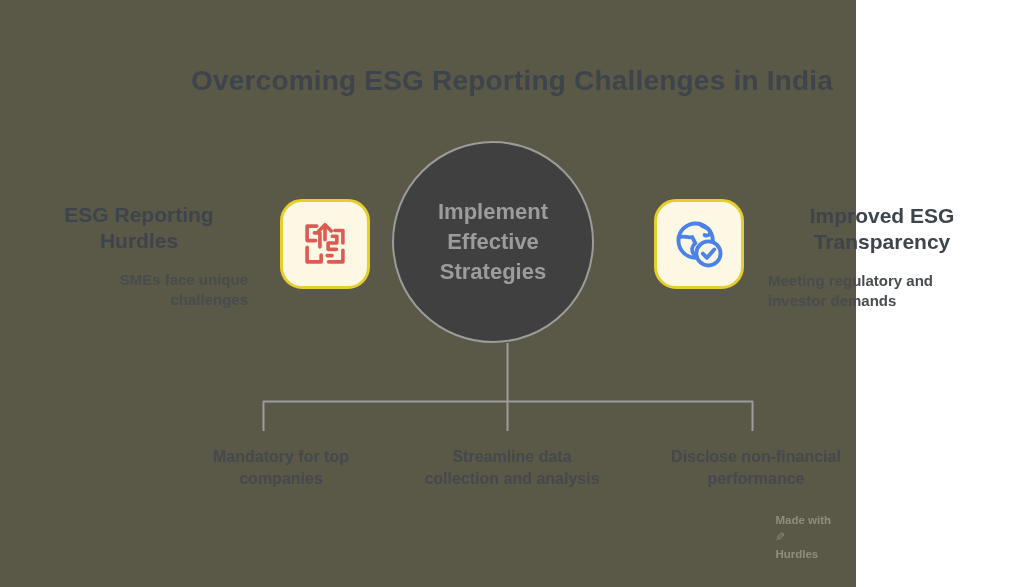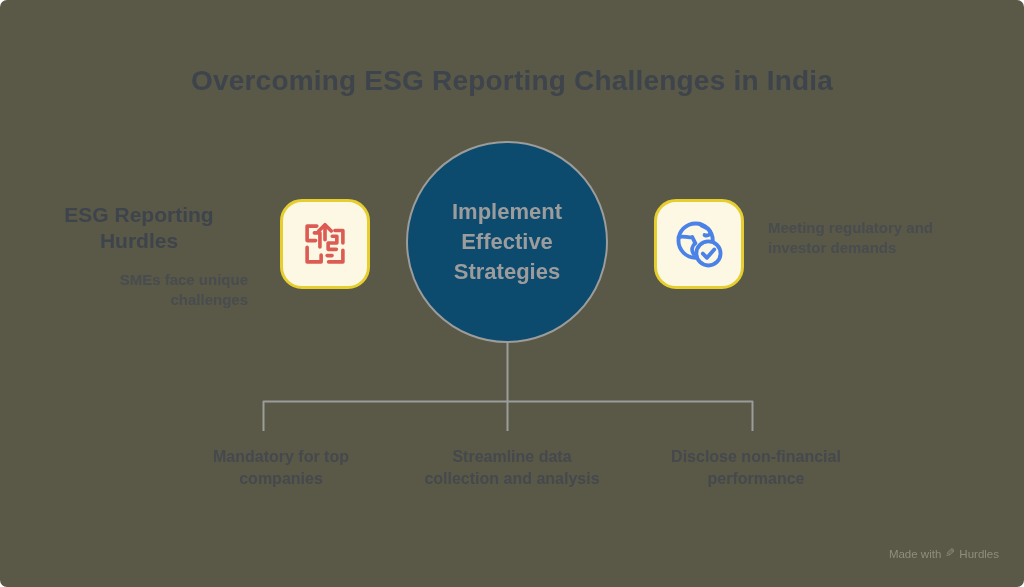--- a/index.html
+++ b/index.html
@@ -1,24 +1,23 @@
 <!DOCTYPE html>
 <html><head>
 <meta charset="utf-8">
 <style>
   * { margin: 0; padding: 0; box-sizing: border-box; }
   html, body { width: 1024px; height: 587px; overflow: hidden; }
   body { font-family: "Liberation Sans", "DejaVu Sans", sans-serif; }
 
   .canvas {
     position: relative;
-    width: 1024px;
+    width: 856px;
     height: 587px;
     background: #5a5847;
-    border-radius: 7px;
   }
 
   .pre { white-space: pre-line; }
 
   .title {
     position: absolute;
     top: 65px;
     left: 0;
     width: 1024px;
     text-align: center;
@@ -60,25 +59,25 @@
     justify-content: center;
   }
   .icon-card.left { top: 199px; left: 280px; }
   .icon-card.right { top: 199px; left: 654px; }
   .icon-card svg { width: 58px; height: 58px; display: block; }
 
   
   .center-circle {
     position: absolute;
     top: 141px;
-    left: 406px;
+    left: 392px;
     width: 202px;
     height: 202px;
     border-radius: 50%;
-    background: #0c4a6e;
+    background: #404040;
     border: 2px solid #9c9c9a;
     display: flex;
     align-items: center;
     justify-content: center;
     text-align: center;
   }
   .center-circle .circle-label {
     font-size: 22px;
     font-weight: 700;
     color: #9c9c9c;
@@ -107,25 +106,26 @@
   .bottom-label.b0 { left: 161px; }
   .bottom-label.b1 { left: 392px; }
   .bottom-label.b2 { left: 636px; }
 
   
   .watermark {
     position: absolute;
     right: 25px;
     bottom: 27px;
     font-size: 11.5px;
-    font-weight: 400;
+    font-weight: 700;
     color: #8f8e7e;
     display: flex;
-    align-items: flex-end;
+    align-items: flex-start;
     gap: 4px;
+    flex-direction: column;
   }
   .watermark .pen { font-size: 12px; display: inline-block; transform: scaleX(-1); }
 </style>
 </head>
 <body>
 
 <div class="canvas">
 
   <div class="title">Overcoming ESG Reporting Challenges in India</div>
 
@@ -169,20 +169,22 @@
         <circle cx="10.6" cy="10.6" r="7.1"></circle>
         <path d="M3.6 9.2 C5.4 8.3 7.5 9.7 9.2 9.1 L10.5 11.7 C9.1 12.7 8.7 14.5 9.8 16.2"></path>
         <path d="M12.4 3.7 C13.2 5.1 15.7 4.9 16.5 6.7 C17.1 8 15.8 8.8 14.3 8.3"></path>
         <circle cx="15.9" cy="15.9" r="5" fill="#fcf8e3"></circle>
         <path d="M13.6 16 L15.3 17.7 L18.3 14.3"></path>
       </svg>
     </span>
   </div>
 
   <div class="side-block right-block">
+    <div class="side-heading pre">Improved ESG
+Transparency</div>
     <div class="side-subtext pre">Meeting regulatory and
 investor demands</div>
   </div>
 
   <div class="bottom-label b0 pre">Mandatory for top
 companies</div>
   <div class="bottom-label b1 pre">Streamline data
 collection and analysis</div>
   <div class="bottom-label b2 pre">Disclose non-financial
 performance</div>

